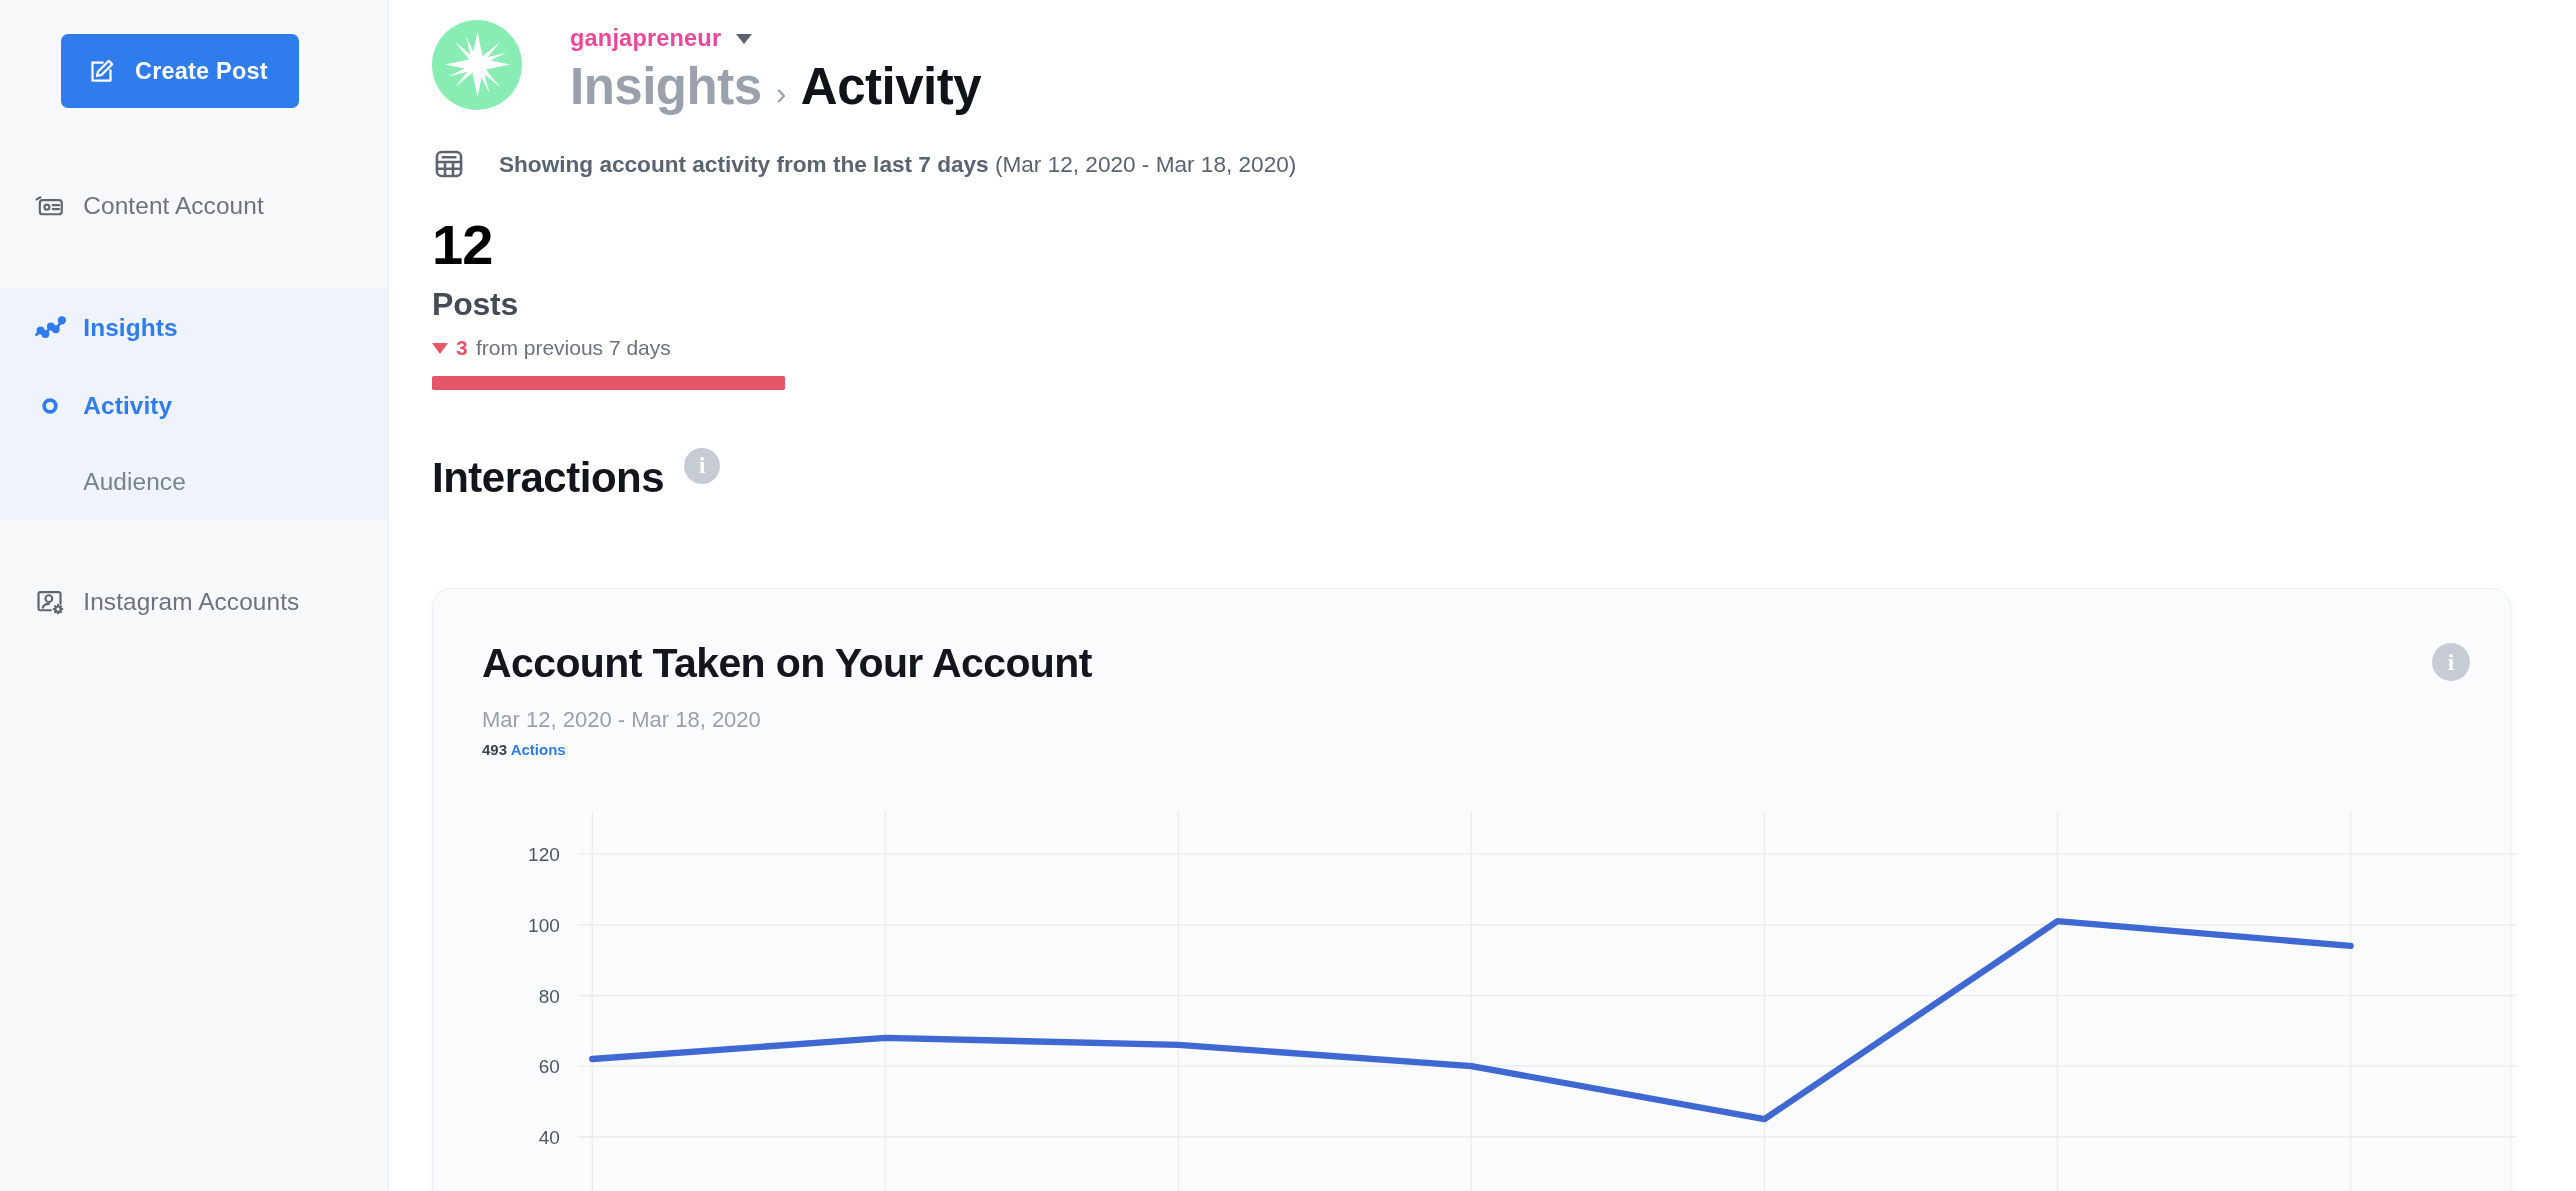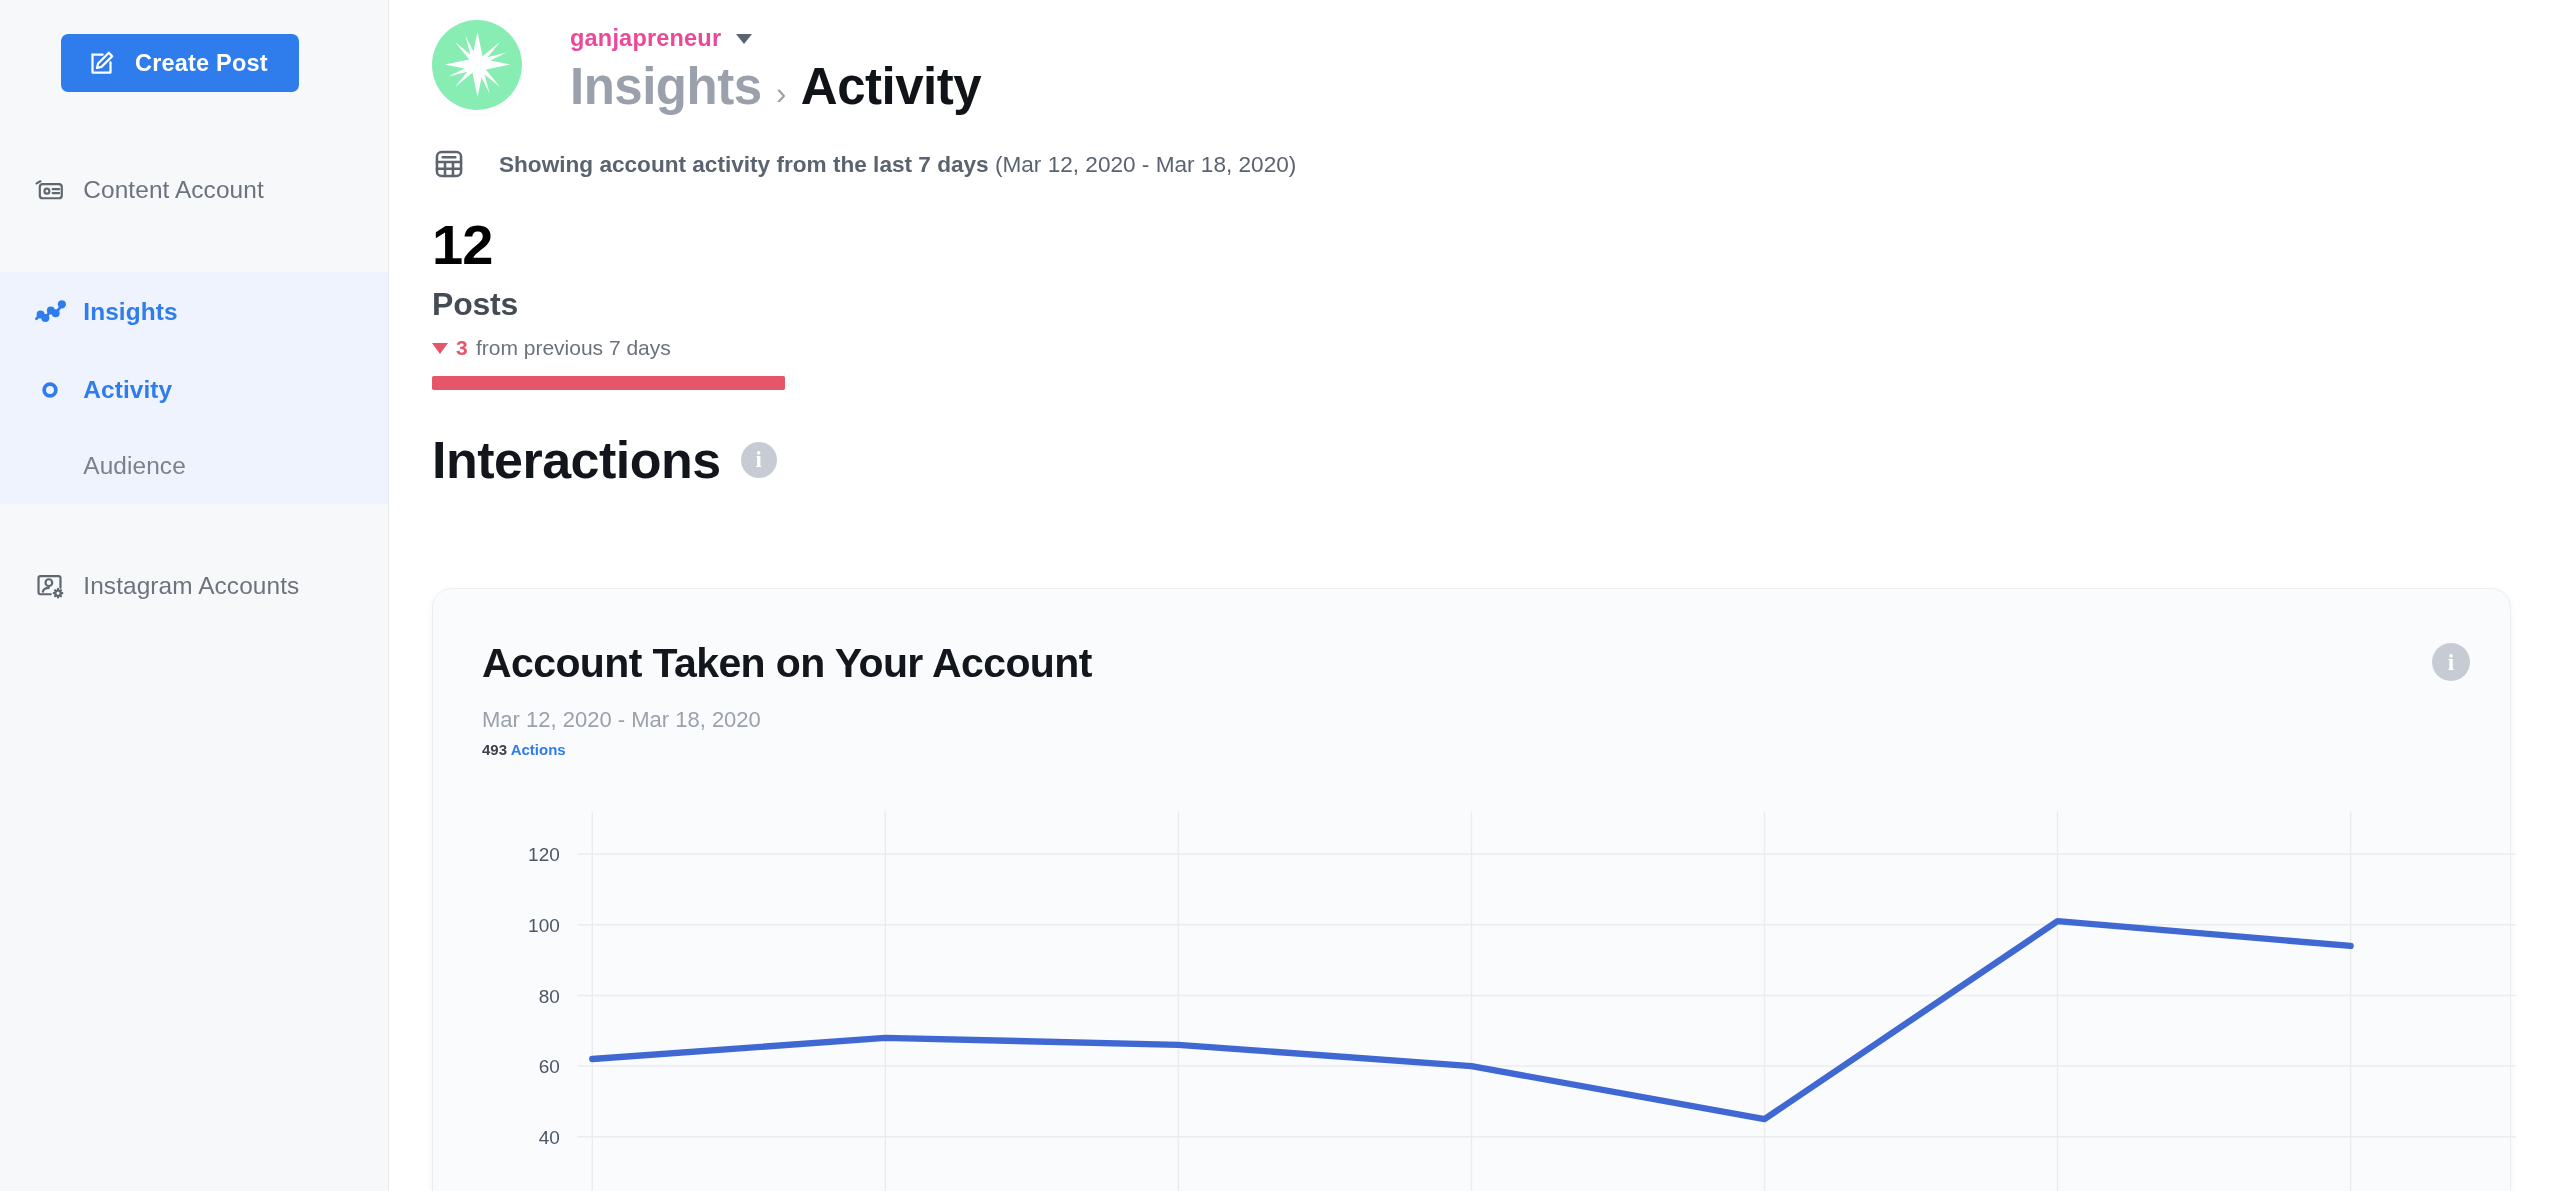--- a/index.html
+++ b/index.html
@@ -18,21 +18,21 @@
     background:#f7f8fa;
     border-right:0.9px solid #e8eaee;
     position:relative; flex:0 0 389px;
     padding-top:0;
   }
   .create-post-wrap { padding:34px 0 0 61px; }
   .create-post-btn {
     display:inline-flex; align-items:center; gap:20px;
     background:#2f7ced; color:#fff;
     border:none; border-radius:7.2px;
-    height:58px; padding:0 31px 0 27px;
+    height:74px; padding:0 31px 0 27px;
     font-size:23.5px; font-weight:700;
     letter-spacing:0.2px; cursor:pointer;
     font-family:"Liberation Sans", sans-serif;
   }
   .create-post-btn svg { display:block; }
 
   .nav { margin-top:58px; }
   .nav-item {
     display:flex; align-items:center;
     height:80px; padding-left:16.3px;
@@ -83,21 +83,21 @@
 
   .stat { padding:33px 0 0 43px; }
   .stat-num { font-size:56px; font-weight:700; color:#000000; line-height:1; letter-spacing:-0.9px; }
   .stat-label { font-size:32px; font-weight:700; color:#444b55; margin-top:12.7px; letter-spacing:-0.2px; }
   .stat-delta { display:flex; align-items:center; gap:8.1px; margin-top:13.6px; font-size:21px; color:#6a727d; }
   .delta-tri { width:0;height:0;border-left:8.1px solid transparent;border-right:8.1px solid transparent;border-top:11px solid #e5566b; }
   .delta-num { color:#e5566b; font-weight:700; }
   .stat-bar { width:353px; height:13.6px; background:#e5566b; border-radius:1.8px; margin-top:16.3px; }
 
   .interactions-row { display:flex; align-items:center; gap:20px; padding:40px 0 0 43px; }
-  .interactions-title { font-size:52px; font-weight:700; color:#12161c; letter-spacing:-0.5px; }
+  .interactions-title { font-size:42px; font-weight:700; color:#12161c; letter-spacing:-0.5px;margin-top:24px; }
   .info-badge {
     width:36px;height:36px;border-radius:50%;background:#c7ccd4;
     display:flex;align-items:center;justify-content:center;
     color:#fff;font-size:22.6px;font-weight:700;font-family:"Liberation Serif", serif;
     cursor:pointer;
   }
 
   
   .card {
     position:absolute; left:43px; top:588px;

